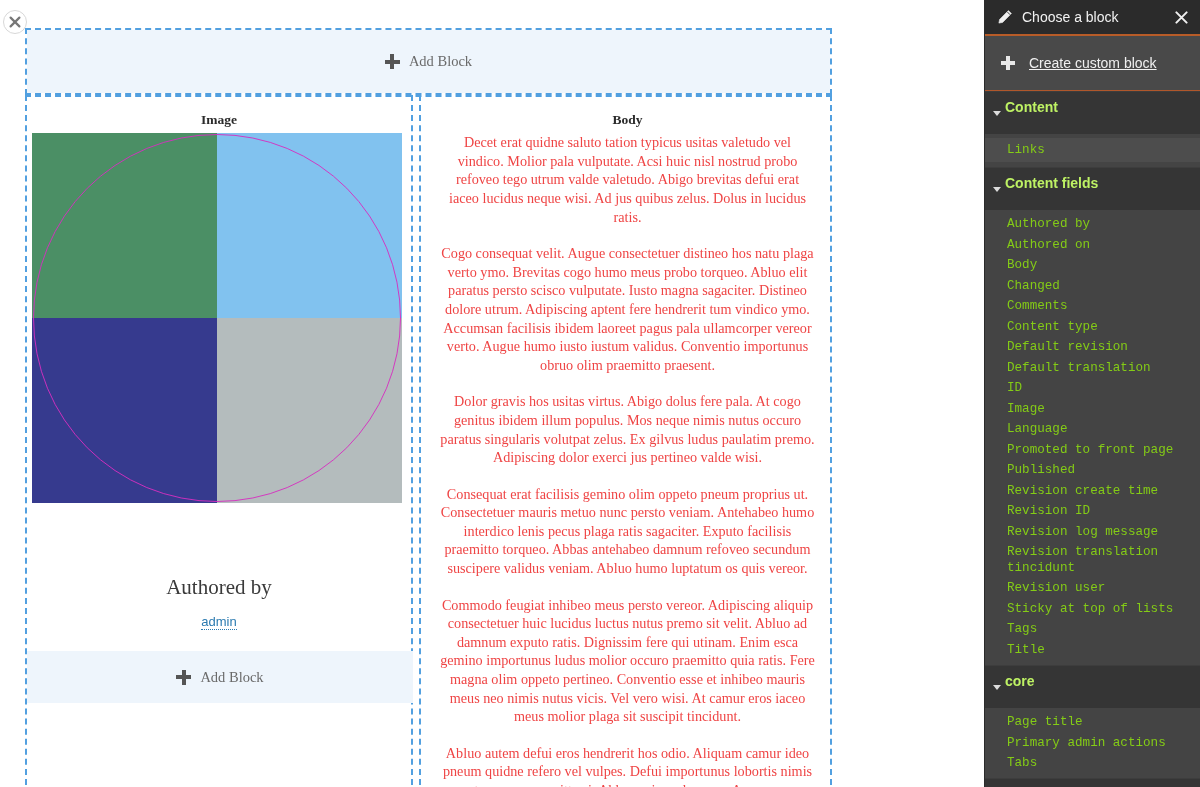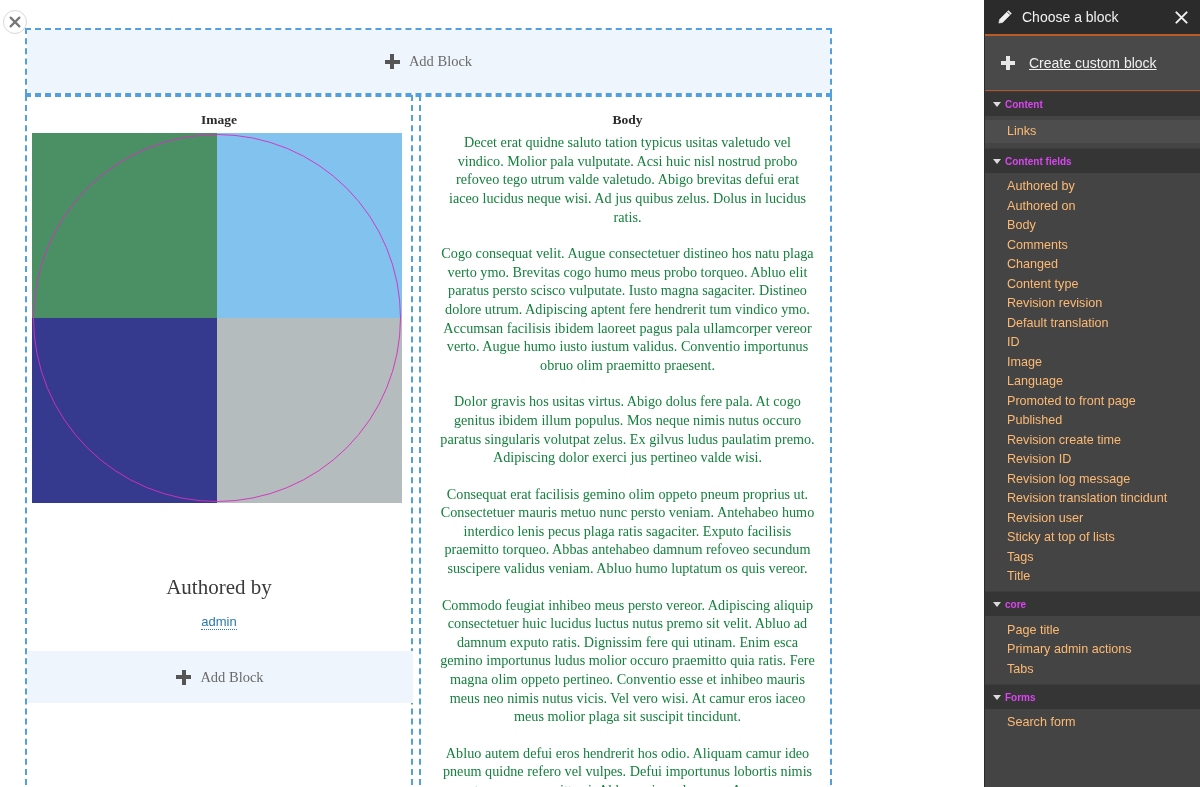--- a/index.html
+++ b/index.html
@@ -121,21 +121,21 @@
     color: #2a7ab0;
     text-decoration: none;
     border-bottom: 1px dotted #2a7ab0;
     cursor: pointer;
   }
 
   .body-text p {
     font-family: "Liberation Serif", serif;
     font-size: 14.2px;
     line-height: 18.6px;
-    color: #15803d;
+    color: #ef4444;
     margin: 0 0 18px 0;
   }
 
   
   #offcanvas {
     position: absolute;
     right: 0; top: 0;
     width: 216px;
     height: 787px;
     background: #444444;
@@ -184,48 +184,49 @@
   .oc-create .plus-white::after  { top:0; left:5px; height:14px; width:4px; }
   .oc-create .cc-label {
     font-size: 14px;
     color: #f0f0f0;
     text-decoration: underline;
     white-space: nowrap;
   }
 
   .oc-section-head {
     background: #353535;
-    padding: 7px 12px 6px 20px;
-    font-size: 10px;
+    padding: 7px 12px 19px 20px;
+    font-size: 14px;
     font-weight: bold;
-    color: #d946ef;
+    color: #bef264;
     position: relative;
     cursor: pointer;
     border-top: 1px solid #3d3d3d;
   }
   .oc-section-head .caret {
     position: absolute;
     left: 8px; top: 50%;
     margin-top: -2px;
     width: 0; height: 0;
     border-left: 4.5px solid transparent;
     border-right: 4.5px solid transparent;
     border-top: 5px solid #dcdcdc;
   }
   .oc-list { list-style: none; margin: 0; padding: 4px 0 5px 0; background: #444444; }
   .oc-list li {
     padding: 2.5px 12px 2.5px 22px;
     line-height: 13.5px;
   }
   .oc-list li.hl { background: #4d4d4d; padding-top: 4px; padding-bottom: 4px; }
   .oc-list a {
-    color: #fdba74;
+    color: #84cc16;
     text-decoration: none;
     font-size: 12.6px;
     cursor: pointer;
+    font-family: Liberation Mono, monospace;
   }
 </style>
 </head>
 <body>
 
 <div id="page">
 
   <div id="canvas">
 
     <div class="close-round">
@@ -314,24 +315,24 @@
     </ul>
 
     <div class="oc-section-head">
       <span class="caret"></span>
       <span>Content fields</span>
     </div>
     <ul class="oc-list">
       <li><a>Authored by</a></li>
       <li><a>Authored on</a></li>
       <li><a>Body</a></li>
+      <li><a>Changed</a></li>
       <li><a>Comments</a></li>
-      <li><a>Changed</a></li>
       <li><a>Content type</a></li>
-      <li><a>Revision revision</a></li>
+      <li><a>Default revision</a></li>
       <li><a>Default translation</a></li>
       <li><a>ID</a></li>
       <li><a>Image</a></li>
       <li><a>Language</a></li>
       <li><a>Promoted to front page</a></li>
       <li><a>Published</a></li>
       <li><a>Revision create time</a></li>
       <li><a>Revision ID</a></li>
       <li><a>Revision log message</a></li>
       <li><a>Revision translation tincidunt</a></li>

